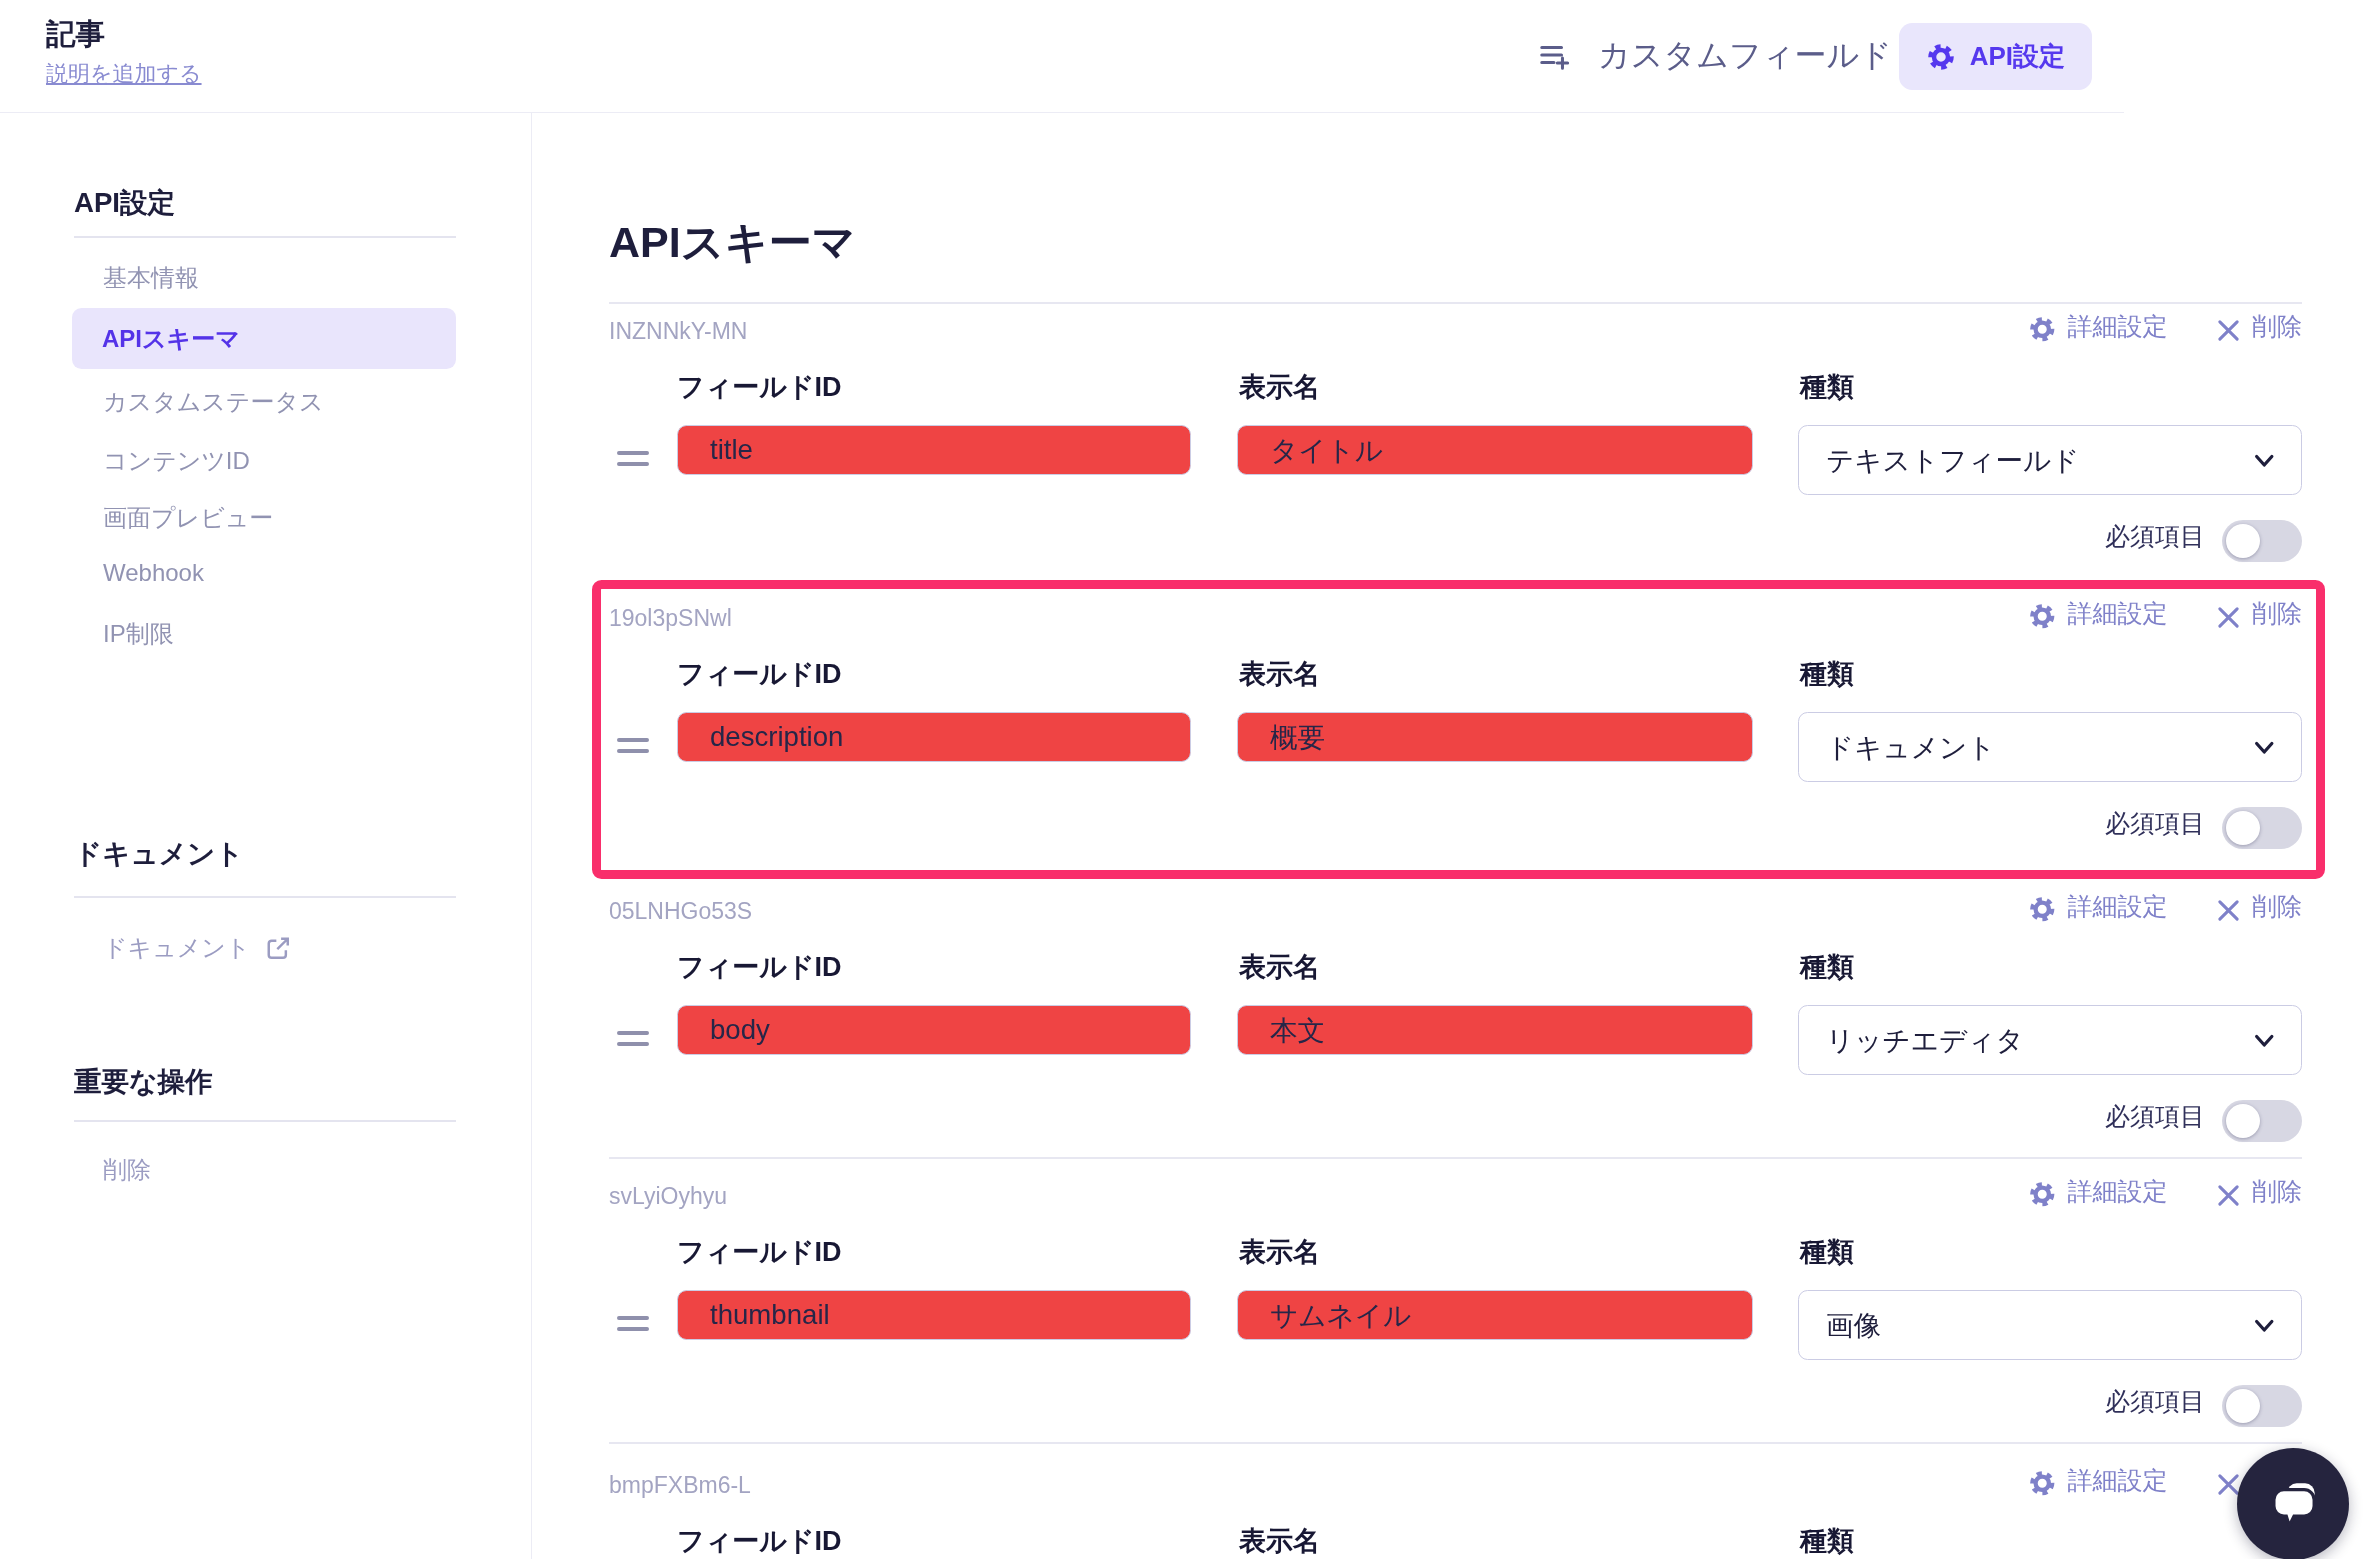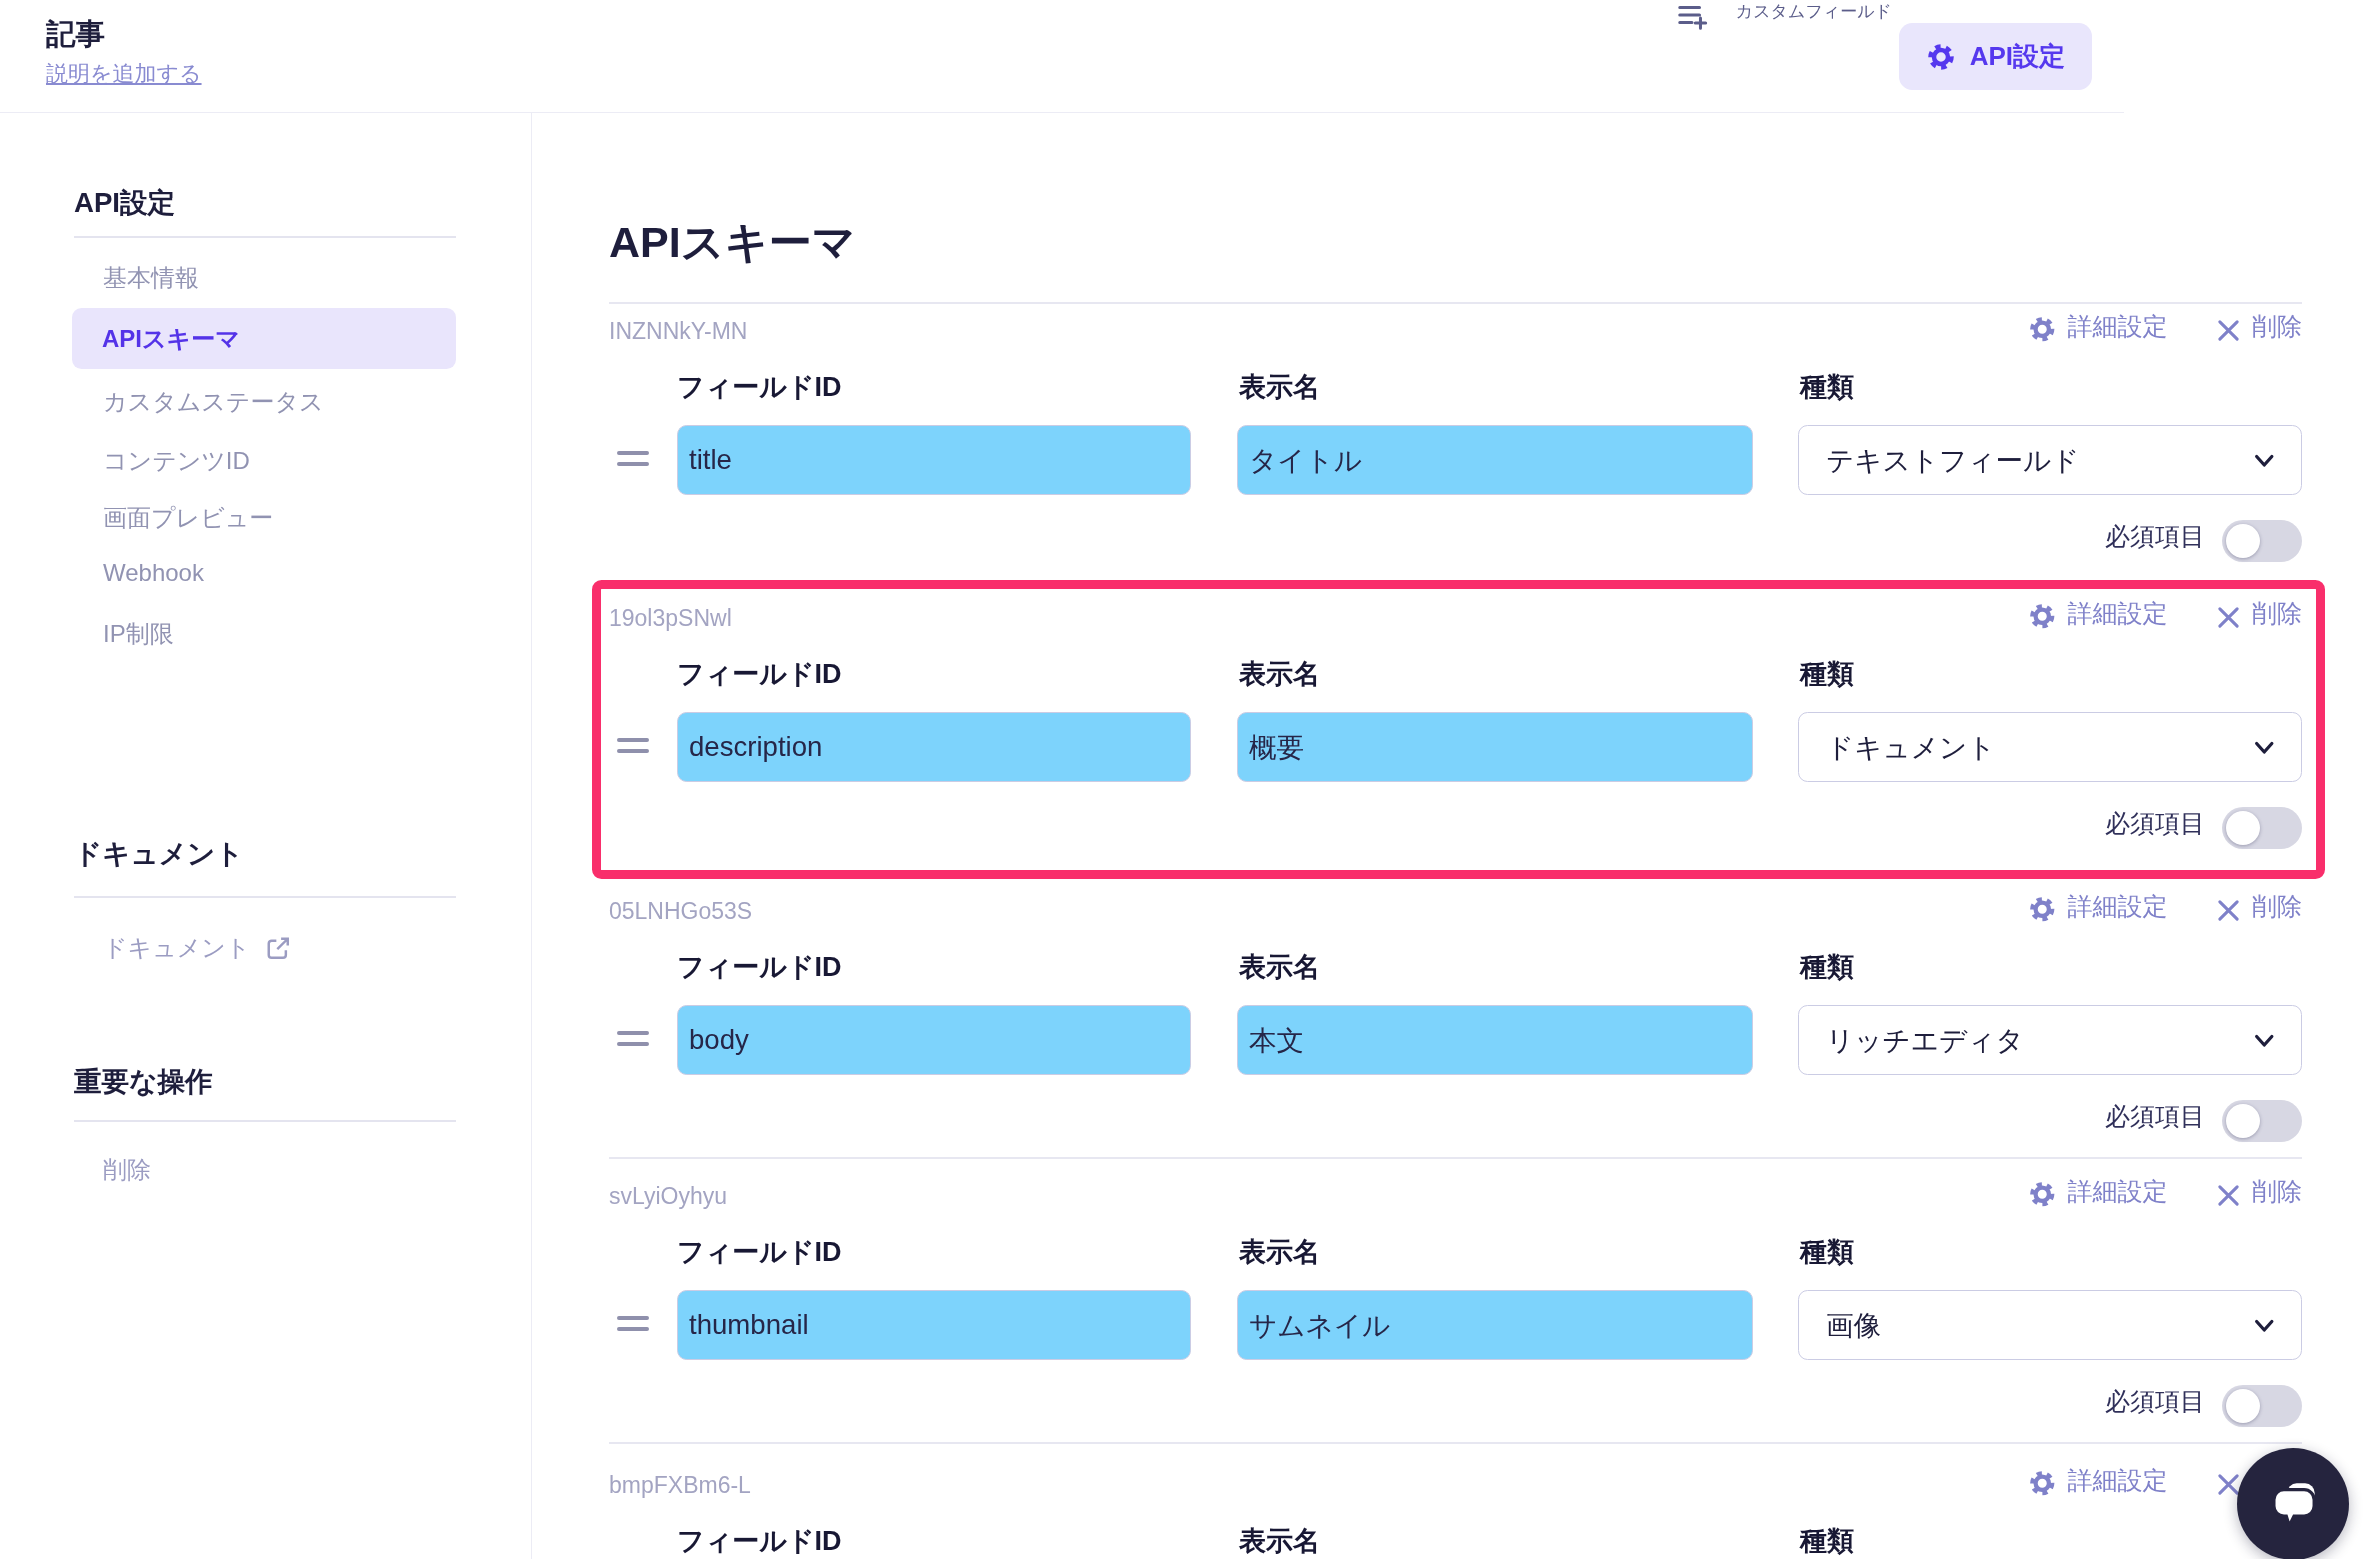--- a/index.html
+++ b/index.html
@@ -7,22 +7,22 @@
     position:relative;width:2380px;height:1560px;overflow:hidden;
     background:#ffffff;color:#1E1E3C;
     font-family:"Liberation Sans","DejaVu Sans",sans-serif;
   }
   button{font-family:inherit;}
 
   
   .header{position:absolute;left:0;top:0;width:2124px;height:112px;background:#fff;border-bottom:1.9px solid #ECECF5;z-index:5;}
   .app-title{position:absolute;left:46px;top:15px;font-size:29.5px;font-weight:700;color:#1E1E3C;}
   .add-desc{position:absolute;left:46px;top:59px;font-size:22px;color:#898BD1;cursor:pointer;text-decoration:underline;}
-  .custom-fields{position:absolute;top:0;right:232px;height:112px;display:flex;align-items:flex-start;gap:28px;
-    font-size:17px;color:#5B5D8A;background:none;border:none;cursor:pointer;padding:0;}
+  .custom-fields{position:absolute;top:0;right:232px;height:112px;display:flex;align-items:center;gap:28px;
+    font-size:32px;color:#5B5D8A;background:none;border:none;cursor:pointer;padding:0;}
   .api-btn{position:absolute;top:23px;right:32px;height:67px;padding:0 27px;display:flex;align-items:center;gap:13.3px;
     font-size:26px;font-weight:700;color:#5538EE;background:#E9E6FC;border:none;border-radius:13.3px;cursor:pointer;}
 
   
   .sidebar{position:absolute;left:0;top:112px;width:531px;height:1448px;background:#fff;border-right:1.9px solid #ECECF5;}
   .sb-heading{position:absolute;left:74px;font-size:27.6px;font-weight:700;color:#1E1E3C;}
   .sb-div{position:absolute;left:74px;width:382px;height:1.9px;background:#E4E4EF;}
   .sb-item{position:absolute;left:103px;font-size:24px;color:#9193B2;background:none;border:none;padding:0;cursor:pointer;display:flex;align-items:center;gap:13.3px;}
   .sb-active{position:absolute;left:72px;width:384px;height:61px;background:#E9E5FC;border-radius:9.5px;border:none;cursor:pointer;
     display:flex;align-items:center;padding:0 0 0 30px;font-size:24px;font-weight:700;color:#5433E8;}
@@ -32,22 +32,22 @@
   .divider{position:absolute;left:609px;width:1693px;height:1.9px;background:#E7E7F1;}
 
   .row{position:absolute;left:609px;width:1693px;height:263px;}
   .row-id{position:absolute;left:0;top:0;font-size:23px;color:#A3A4C2;}
   .row-actions{position:absolute;right:0;top:-7.6px;display:flex;gap:48px;}
   .action{display:flex;align-items:flex-end;gap:11.4px;font-size:25px;color:#7F81C9;background:none;border:none;padding:0;cursor:pointer;}
   .flabel{position:absolute;top:51px;font-size:27px;font-weight:700;color:#181834;}
   .l1{left:68px}.l2{left:630px}.l3{left:1191px}
   .handle{position:absolute;left:7.6px;top:133px;width:32px;display:flex;flex-direction:column;gap:7.6px;cursor:grab;}
   .handle i{display:block;height:3.8px;border-radius:1.9px;background:#8F90AC;}
-  .tinput{position:absolute;top:107px;height:70px;border:1.9px solid #CBCCE4;border-radius:9.5px;padding:0 11px;
-    font-size:27.6px;color:#262648;background:#7dd3fc;box-sizing:border-box;outline:none;}
+  .tinput{position:absolute;top:107px;height:50px;border:1.9px solid #CBCCE4;border-radius:9.5px;padding:0 32px;
+    font-size:27.6px;color:#262648;background:#ef4444;box-sizing:border-box;outline:none;}
   .i1{left:68px;width:514px}
   .i2{left:628px;width:516px}
   .i3{left:1189px;width:504px}
   .select{position:absolute;top:107px;height:70px;border:1.9px solid #CBCCE4;border-radius:9.5px;background:#fff;
     display:flex;align-items:center;justify-content:space-between;padding:0 23px 0 27px;
     font-size:27.6px;color:#1E1E3C;cursor:pointer;box-sizing:border-box;}
   .required-row{position:absolute;right:0;top:202px;height:44px;display:flex;gap:17px;}
   .req-label{font-size:25px;color:#30305A;}
   .toggle{width:80px;height:42px;border-radius:21px;background:#D7D7E3;position:relative;cursor:pointer;}
   .knob{position:absolute;left:3.8px;top:3.8px;width:34px;height:34px;border-radius:50%;background:#fff;box-shadow:0 1px 3.8px rgba(40,40,80,.35);}

